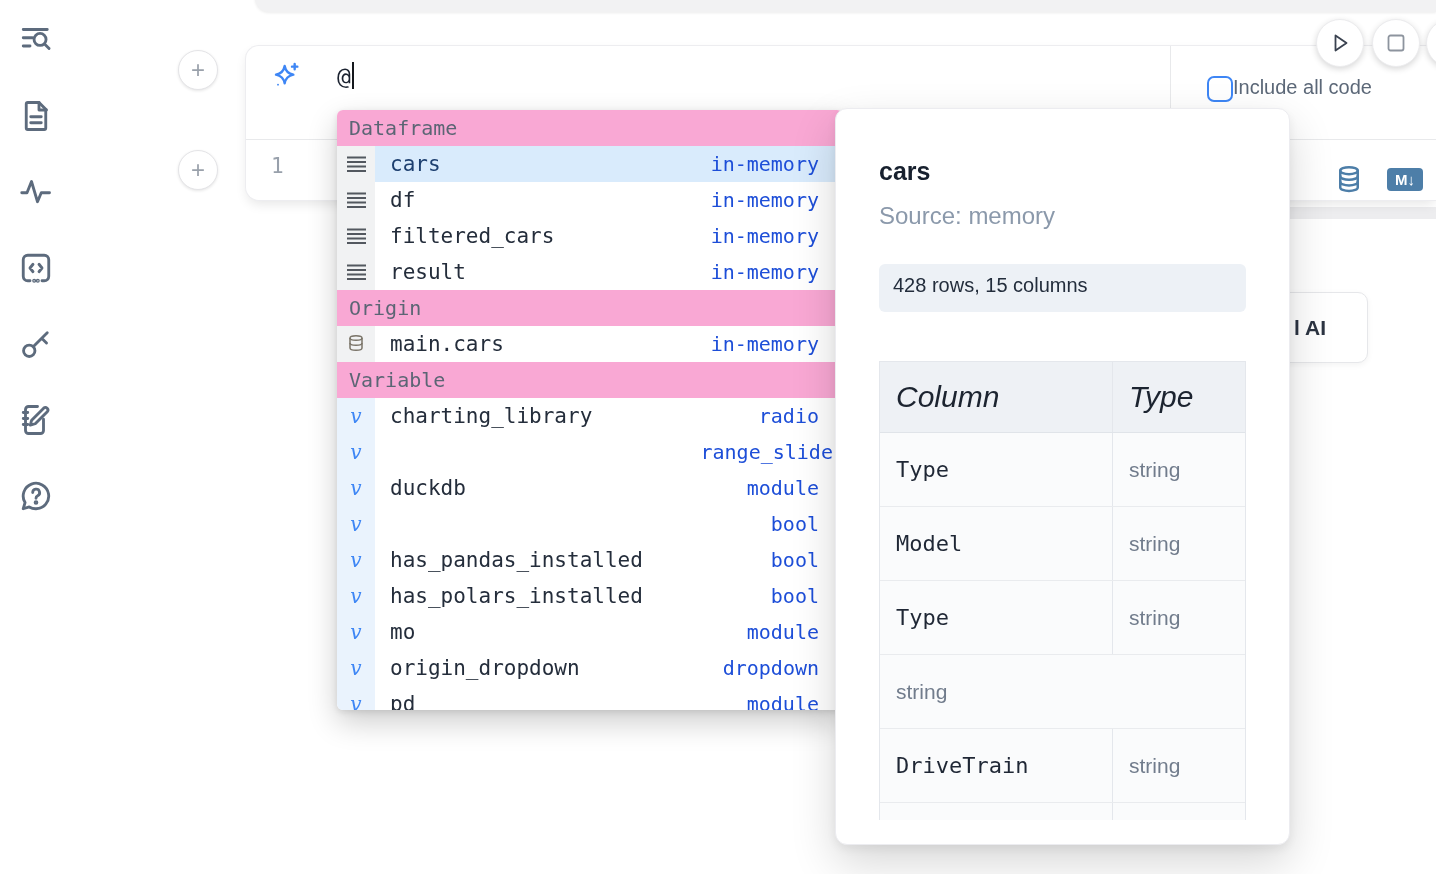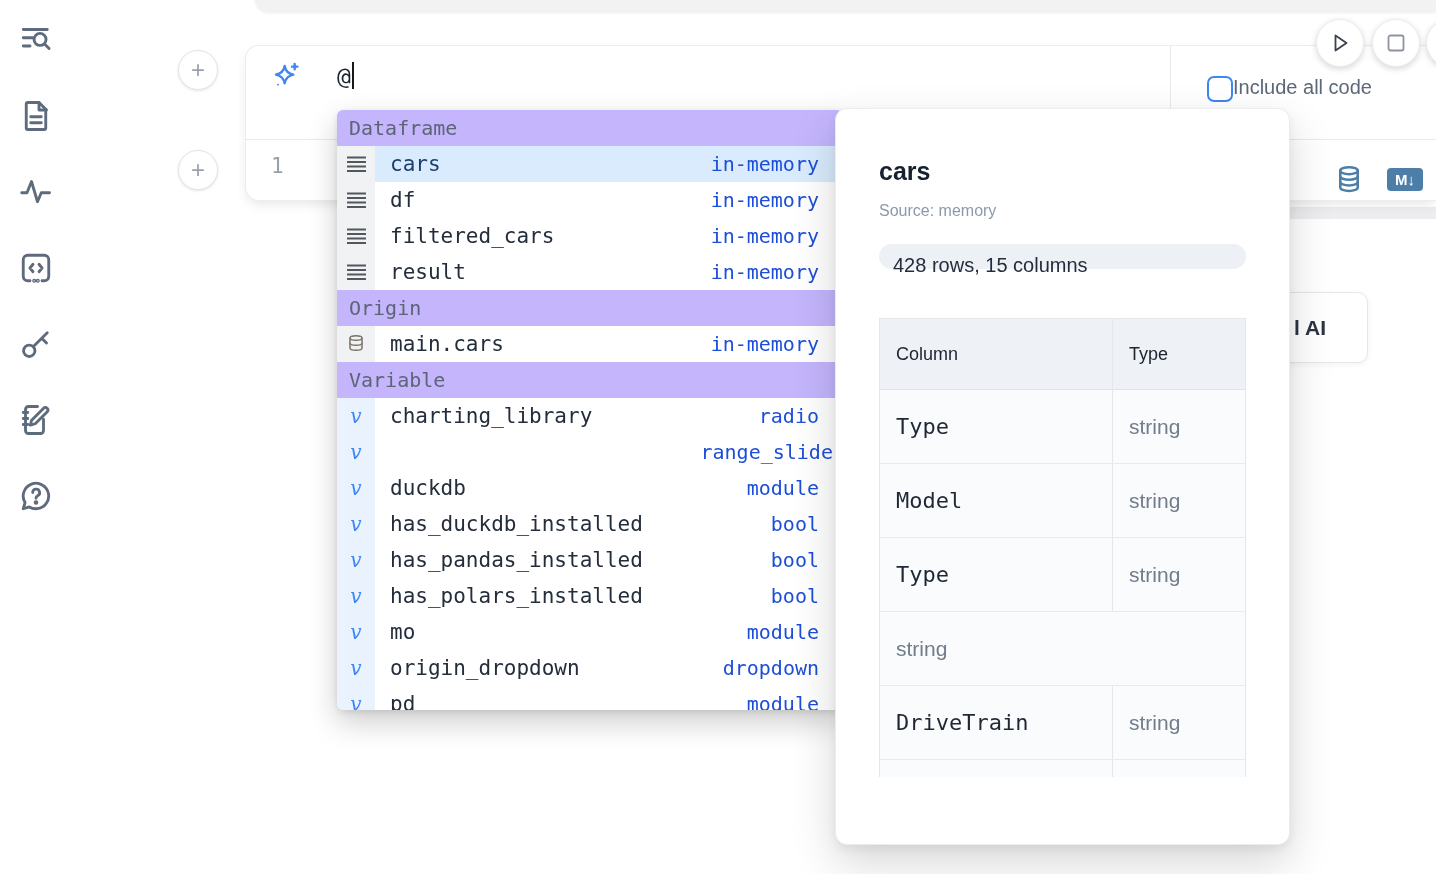--- a/index.html
+++ b/index.html
@@ -60,21 +60,21 @@
     background:#ededef; z-index:1; }
   .ai-frag { position:absolute; left:1238px; top:292px; width:130px; height:71px;
     background:#fff; border:1px solid #e6e7ea; border-radius:10px;
     box-shadow:0 2px 6px rgba(0,0,0,.05); z-index:5; display:flex; align-items:center;
     justify-content:flex-end; padding-right:41px; font-weight:bold; font-size:21px; color:#2c3442; }
 
   
   .dropdown { position:absolute; left:337px; top:110px; width:506px; height:600px;
     background:#fff; border-radius:6px; overflow:hidden; z-index:15;
     box-shadow:0 12px 30px rgba(0,0,0,.20), 0 2px 6px rgba(0,0,0,.10); }
-  .ac-header { height:36px; line-height:36px; background:#c4b5fd; color:#5b6574;
+  .ac-header { height:36px; line-height:36px; background:#f9a8d4; color:#5b6574;
     font-size:20px; padding-left:12px; }
   .ac-item { height:36px; display:flex; align-items:stretch; cursor:pointer; }
   .ic-cell { width:38px; flex:none; display:flex; align-items:center; justify-content:center; }
   .ic-gray { background:#f1f2f3; }
   .ic-blue { background:#eaf3fd; }
   .row-main { flex:1; display:flex; align-items:center; background:#fff; overflow:hidden; }
   .ac-item.sel .row-main { background:#d9ebfc; }
   .ac-name { font-size:21px; color:#242d3b; margin-left:15px; white-space:nowrap; }
   .ac-item.sel .ac-name { color:#1d3f6f; }
   .ac-tag { font-size:20px; color:#1d4ed8; margin-left:auto; padding-right:24px; white-space:nowrap; }
@@ -82,31 +82,31 @@
   .df-icon { width:21px; height:17px; color:#53585f; }
   .tbl-icon { width:18px; height:20px; color:#7a7468; }
   .var-v { font-family:"DejaVu Serif", serif; font-style:italic; font-size:20px; color:#3e86f5; }
 
   
   .popup { position:absolute; left:835px; top:108px; width:455px; height:737px;
     background:#fff; border:1px solid #ececf0; border-radius:12px; z-index:20;
     box-shadow:0 18px 45px rgba(0,0,0,.16), 0 4px 10px rgba(0,0,0,.06);
     padding:48px 43px 0 43px; }
   .pv-title { font-size:25px; font-weight:bold; color:#17202e; }
-  .pv-source { margin-top:16px; font-size:16px; color:#8b99ab; }
-  .pv-badge { margin-top:24px; height:25px; line-height:42px; background:#edf1f6;
-    border-radius:16px; font-size:20px; color:#232d3c; padding-left:14px; }
+  .pv-source { margin-top:16px; font-size:24px; color:#8b99ab; }
+  .pv-badge { margin-top:34px; height:48px; line-height:42px; background:#edf1f6;
+    border-radius:6px; font-size:20px; color:#232d3c; padding-left:14px; }
   .pv-table { margin-top:49px; border:1px solid #e4e7ec; border-bottom:none; height:459px;
     overflow:hidden; }
   .pv-tr { display:flex; height:74px; background:#fafbfc; border-bottom:1px solid #e9ebee; }
   .pv-tr.head { height:71px; background:#eef1f5; border-bottom:1px solid #e0e4e9; }
   .pv-td { display:flex; align-items:center; padding-left:16px; }
   .pv-col { width:233px; border-right:1px solid #e4e7ec; }
   .pv-type { flex:1; }
-  .pv-tr.head .pv-td { font-size:18px; color:#1c2430; }
+  .pv-tr.head .pv-td { font-size:30px; color:#1c2430;font-style:italic; }
   .pv-col-name { font-size:22px; color:#1f2735; }
   .pv-type-val { font-size:21px; color:#717c8c; }
 </style>
 </head>
 <body>
 
 <div class="prev-strip"></div>
 
 <nav class="sidebar">
   <span class="sb-icon">
@@ -299,21 +299,20 @@
     <span class="row-main">
         <span class="ac-name">duckdb</span>
         <span class="ac-tag">module</span>
       </span>
   </div>
   <div class="ac-item">
     <span class="ic-cell ic-blue">
         <span class="var-v">v</span>
       </span>
     <span class="row-main">
-        <span class="ac-name">has_duckdb_installed</span>
         <span class="ac-tag">bool</span>
       </span>
   </div>
   <div class="ac-item">
     <span class="ic-cell ic-blue">
         <span class="var-v">v</span>
       </span>
     <span class="row-main">
         <span class="ac-name">has_pandas_installed</span>
         <span class="ac-tag">bool</span>

